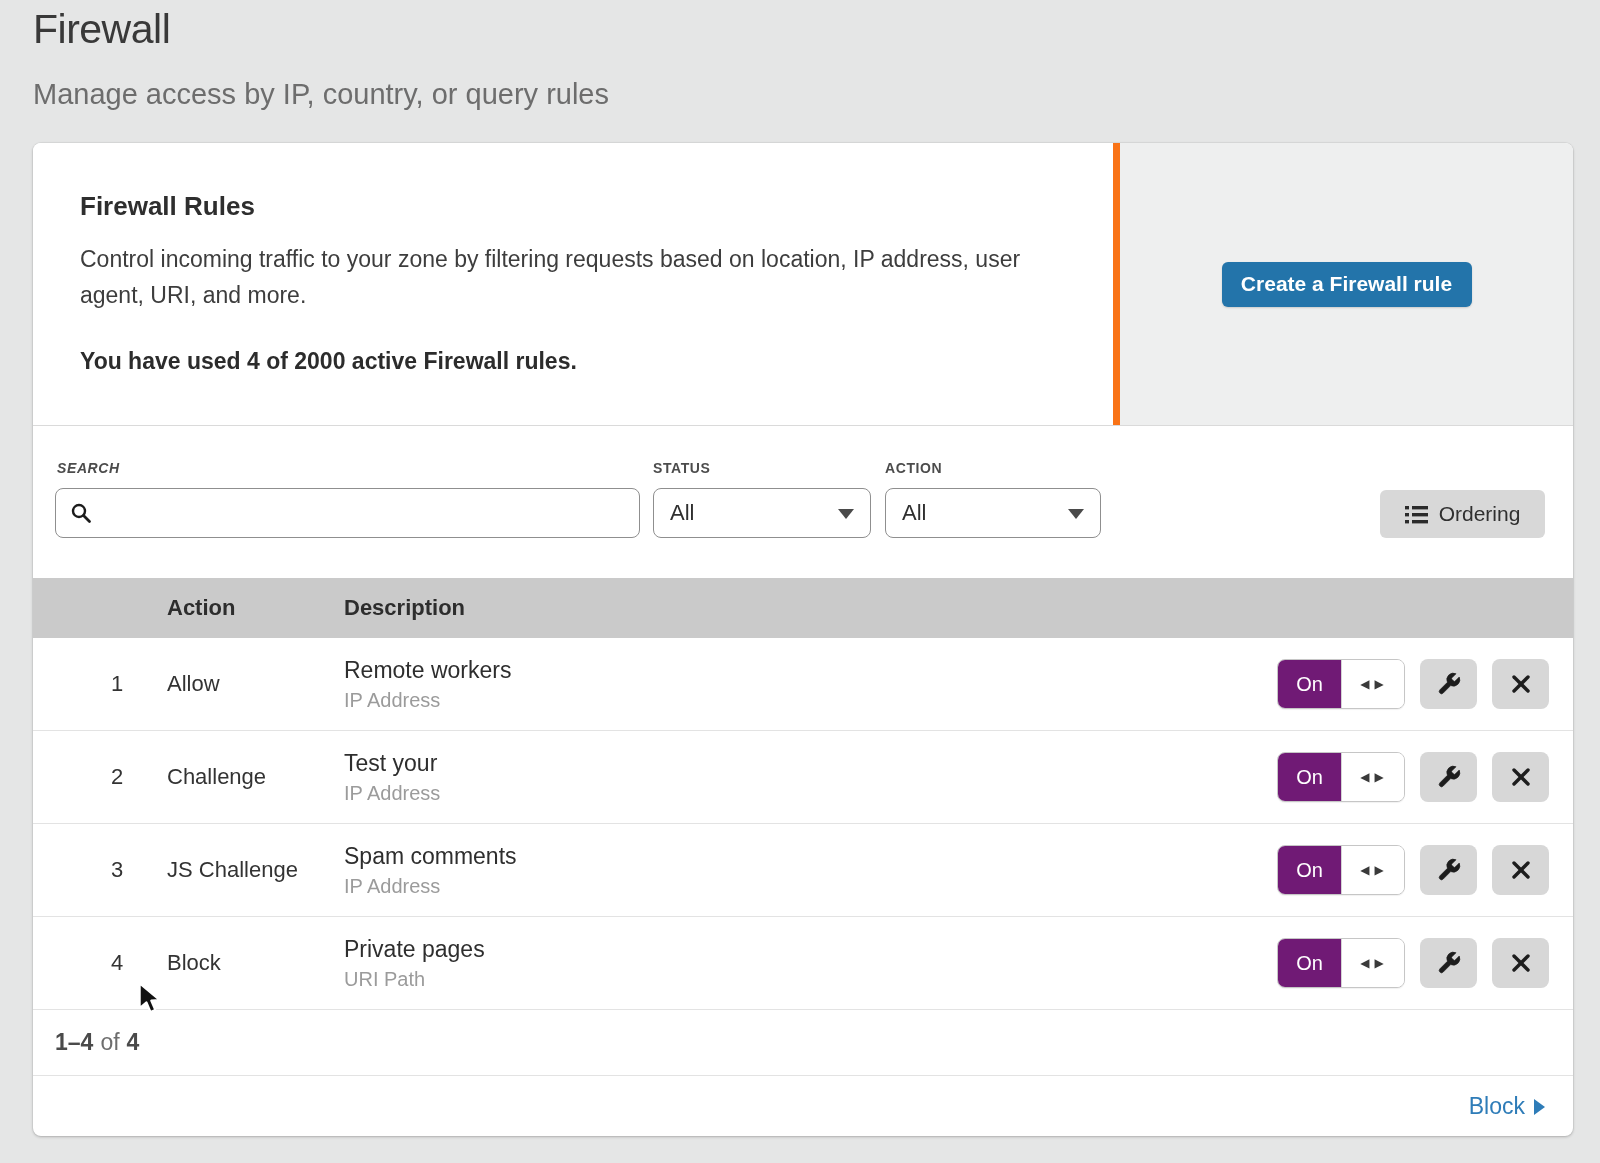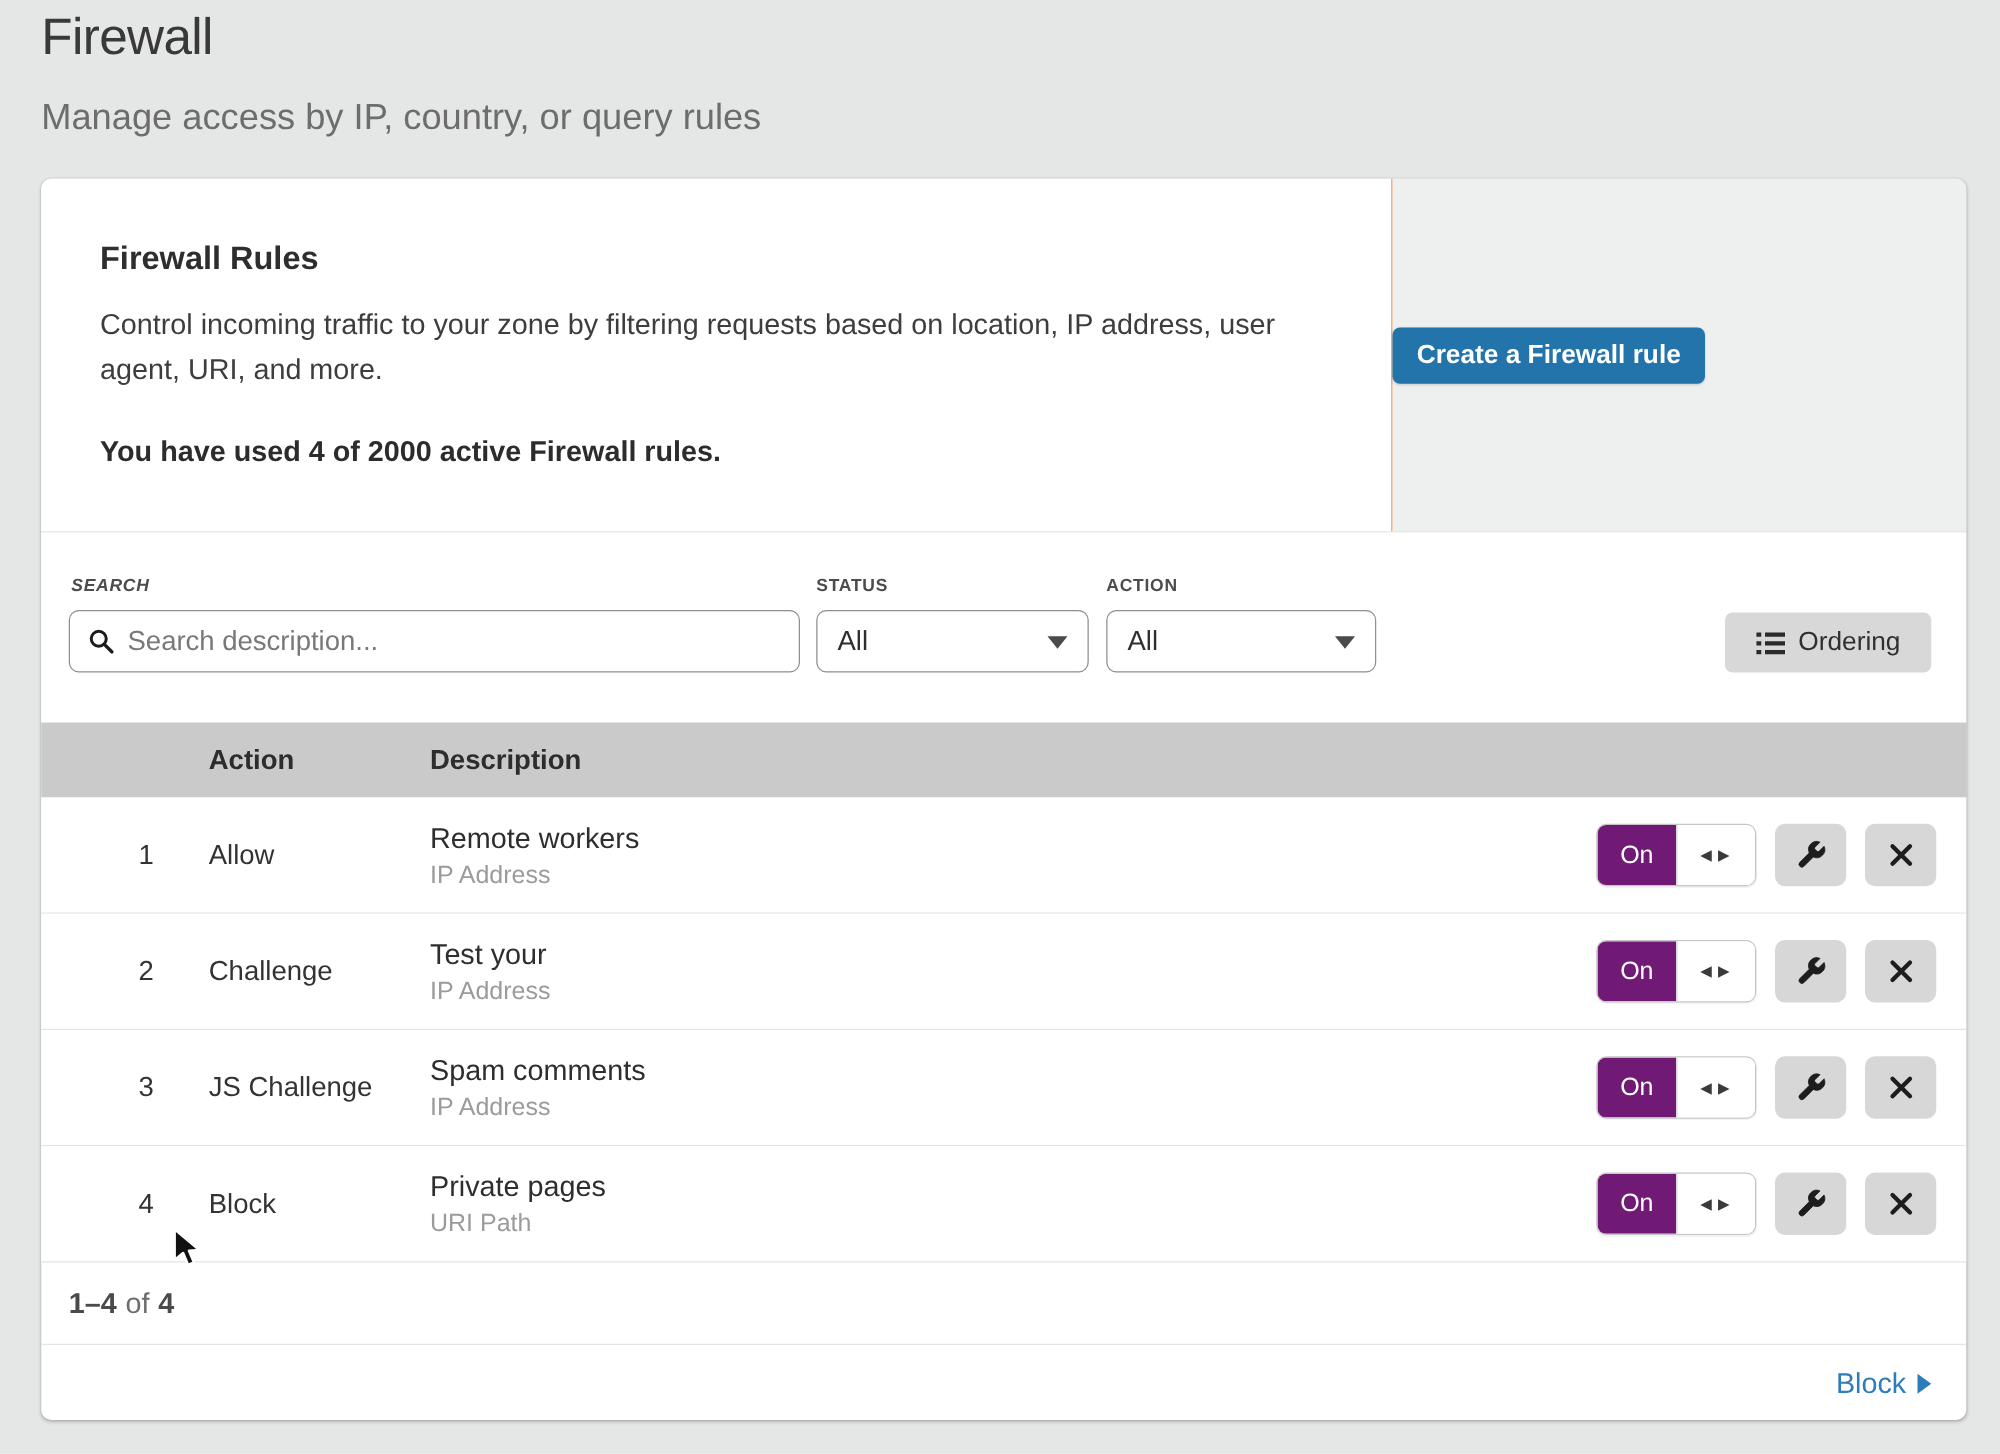--- a/index.html
+++ b/index.html
@@ -30,22 +30,22 @@
   }
 
   
   .top-section {
     position:absolute; left:0; top:0; width:100%; height:283px;
     border-bottom:1px solid #dadada;
   }
   .top-left { position:absolute; left:0; top:0; width:1080px; height:100%; background:#fff; border-radius:8px 0 0 0; }
   .top-right {
     position:absolute; left:1080px; top:0; width:460px; height:100%;
-    background:#eeefef; border-left:1px solid #f97316; border-radius:0 8px 0 0;
-    display:flex; align-items:center; 
+    background:#eeefef; border-left:7px solid #f97316; border-radius:0 8px 0 0;
+    display:flex; align-items:center; justify-content:center;
   }
   .rules-heading { position:absolute; left:47px; top:48px; font-size:26px; font-weight:700; color:#2e2e2e; }
   .rules-desc {
     position:absolute; left:47px; top:98px; width:975px;
     font-size:23px; line-height:36px; color:#3d3d3d;
   }
   .rules-usage { position:absolute; left:47px; top:205px; font-size:23px; font-weight:700; color:#2c2c2c; }
   .create-btn {
     width:250px; height:45px; border:none; border-radius:6px;
     background:#2374aa; color:#fff; font-size:21px; font-weight:600;
@@ -187,21 +187,20 @@
     </div>
   </div>
 
   <div class="filter-row">
     <div class="filter-label lbl-search">SEARCH</div>
     <div class="search-box">
       <svg width="22" height="22" viewBox="0 0 22 22">
         <circle cx="9" cy="9" r="6" fill="none" stroke="#1c1c1c" stroke-width="2.4"></circle>
         <line x1="13.5" y1="13.5" x2="19.5" y2="19.5" stroke="#1c1c1c" stroke-width="2.8" stroke-linecap="round"></line>
       </svg>
-      <input class="search-input" type="text" placeholder="Search description..." style="">
     </div>
 
     <div class="filter-label lbl-status">STATUS</div>
     <div class="select sel-status">
       <span>All</span>
       <span class="caret"></span>
     </div>
 
     <div class="filter-label lbl-action">ACTION</div>
     <div class="select sel-action">

